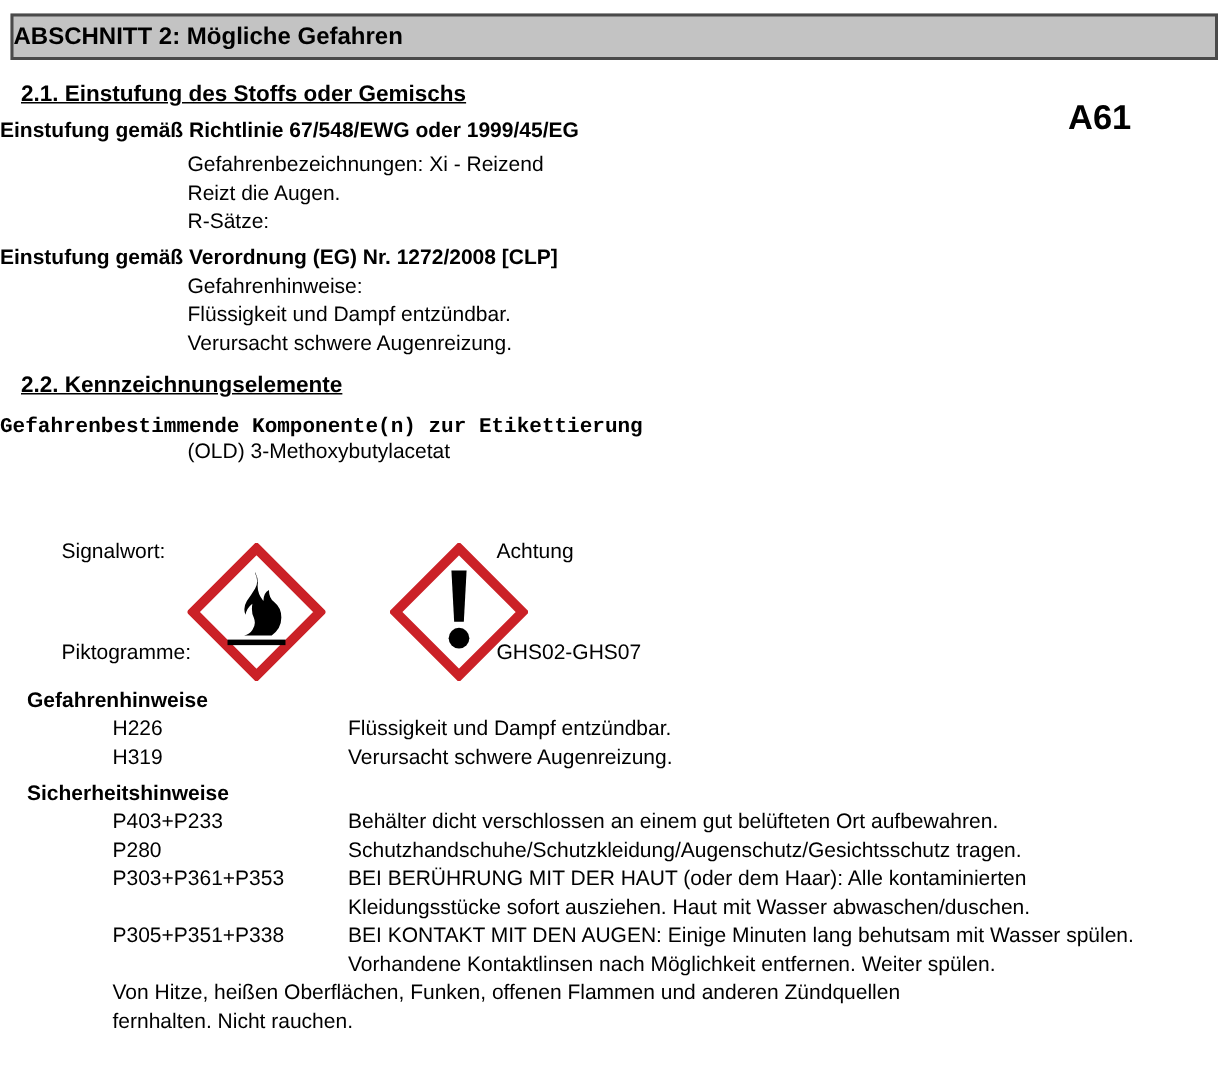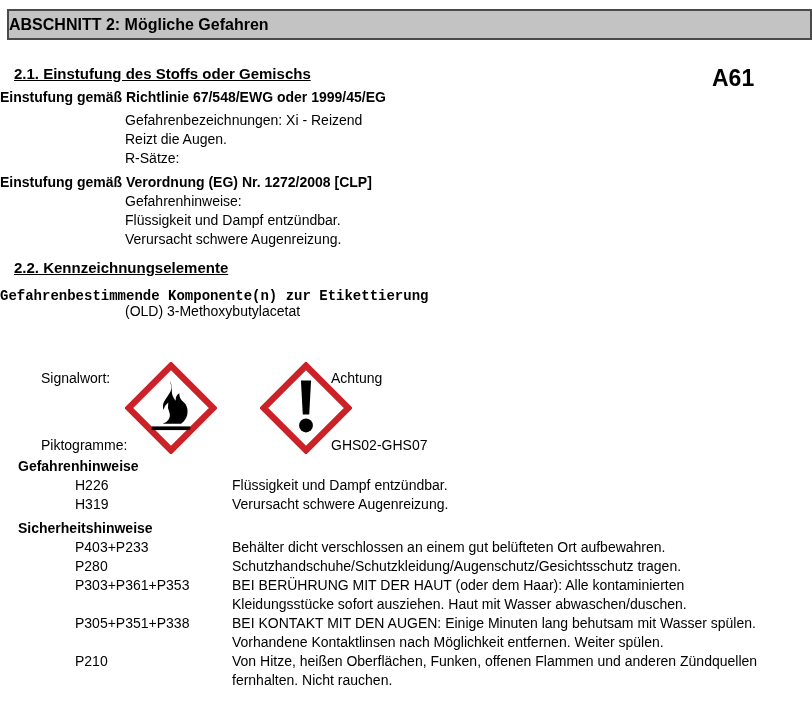--- a/index.html
+++ b/index.html
@@ -27,21 +27,21 @@
     white-space: nowrap;
   }
   .doc-code {
     position: absolute;
     top: 60px; left: 712px;
     font-size: 23px;
     font-weight: 700;
     line-height: 36px;
     letter-spacing: 0px;
   }
-  .flow-top { position: absolute; top: 64px; left: 0; right: 0; }
+  .flow-top { position: absolute; top: 53px; left: 0; right: 0; }
   .sec-heading {
     margin-left: 14px;
     font-size: 15px;
     font-weight: 700;
     text-decoration: underline;
     white-space: nowrap;
   }
   .sub-heading {
     font-weight: 700;
     white-space: nowrap;
@@ -161,21 +161,20 @@
       </div>
     </div>
     <div class="stmt-row">
       <div class="code">P305+P351+P338</div>
       <div class="desc">
         <div>BEI KONTAKT MIT DEN AUGEN: Einige Minuten lang behutsam mit Wasser spülen.</div>
         <div>Vorhandene Kontaktlinsen nach Möglichkeit entfernen. Weiter spülen.</div>
       </div>
     </div>
     <div class="stmt-row">
-      <div class="code">P210</div>
       <div class="desc">
         <div>Von Hitze, heißen Oberflächen, Funken, offenen Flammen und anderen Zündquellen</div>
         <div>fernhalten. Nicht rauchen.</div>
       </div>
     </div>
   </div>
 
 </div>
 
 </body></html>

